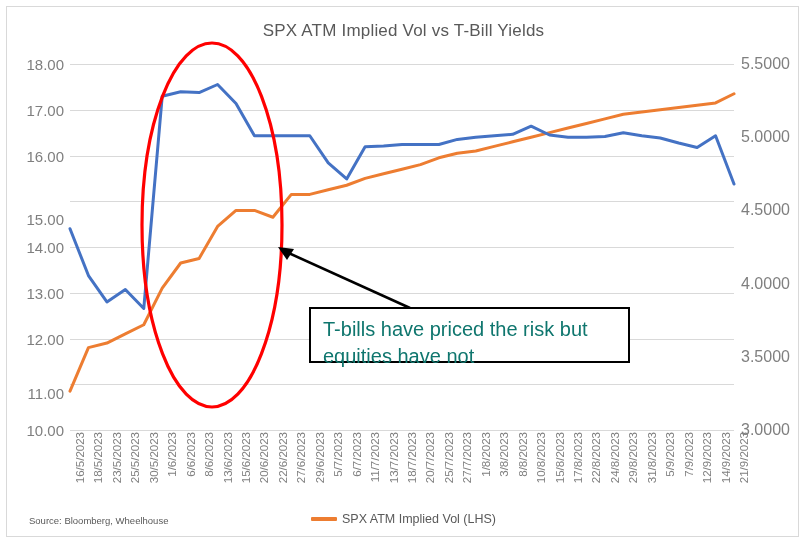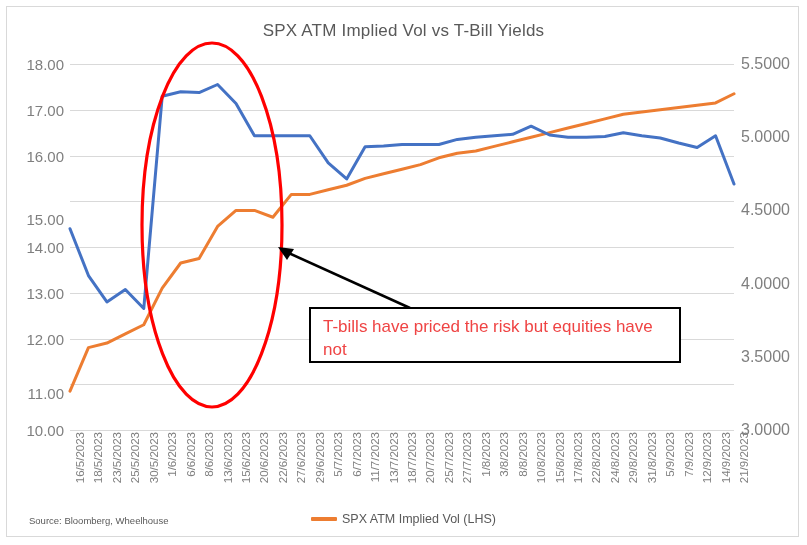--- a/index.html
+++ b/index.html
@@ -64,28 +64,28 @@
     white-space:nowrap;
     transform-origin:left top;
     transform:rotate(-90deg) translate(-100%,0);
     text-align:right;
   }
   svg.layer{position:absolute;left:0;top:0;overflow:visible;}
   
   #annot-box{
     position:absolute;
     left:302px;top:300px;
-    width:372px;height:56px;
+    width:321px;height:56px;
     border:2.5px solid #000;
     background:#fff;
     box-sizing:border-box;
     padding:7px 12px;
-    font-size:17px;
+    font-size:20px;
     line-height:1.35;
-    color:#ef4444;
+    color:#0f766e;
   }
   
   #legend{
     position:absolute;
     left:0;top:505px;width:793px;
     display:flex;align-items:center;justify-content:center;
     gap:32px;
     font-size:12.5px;color:#595959;
   }
   .legend-item{display:flex;align-items:center;gap:5px;}

